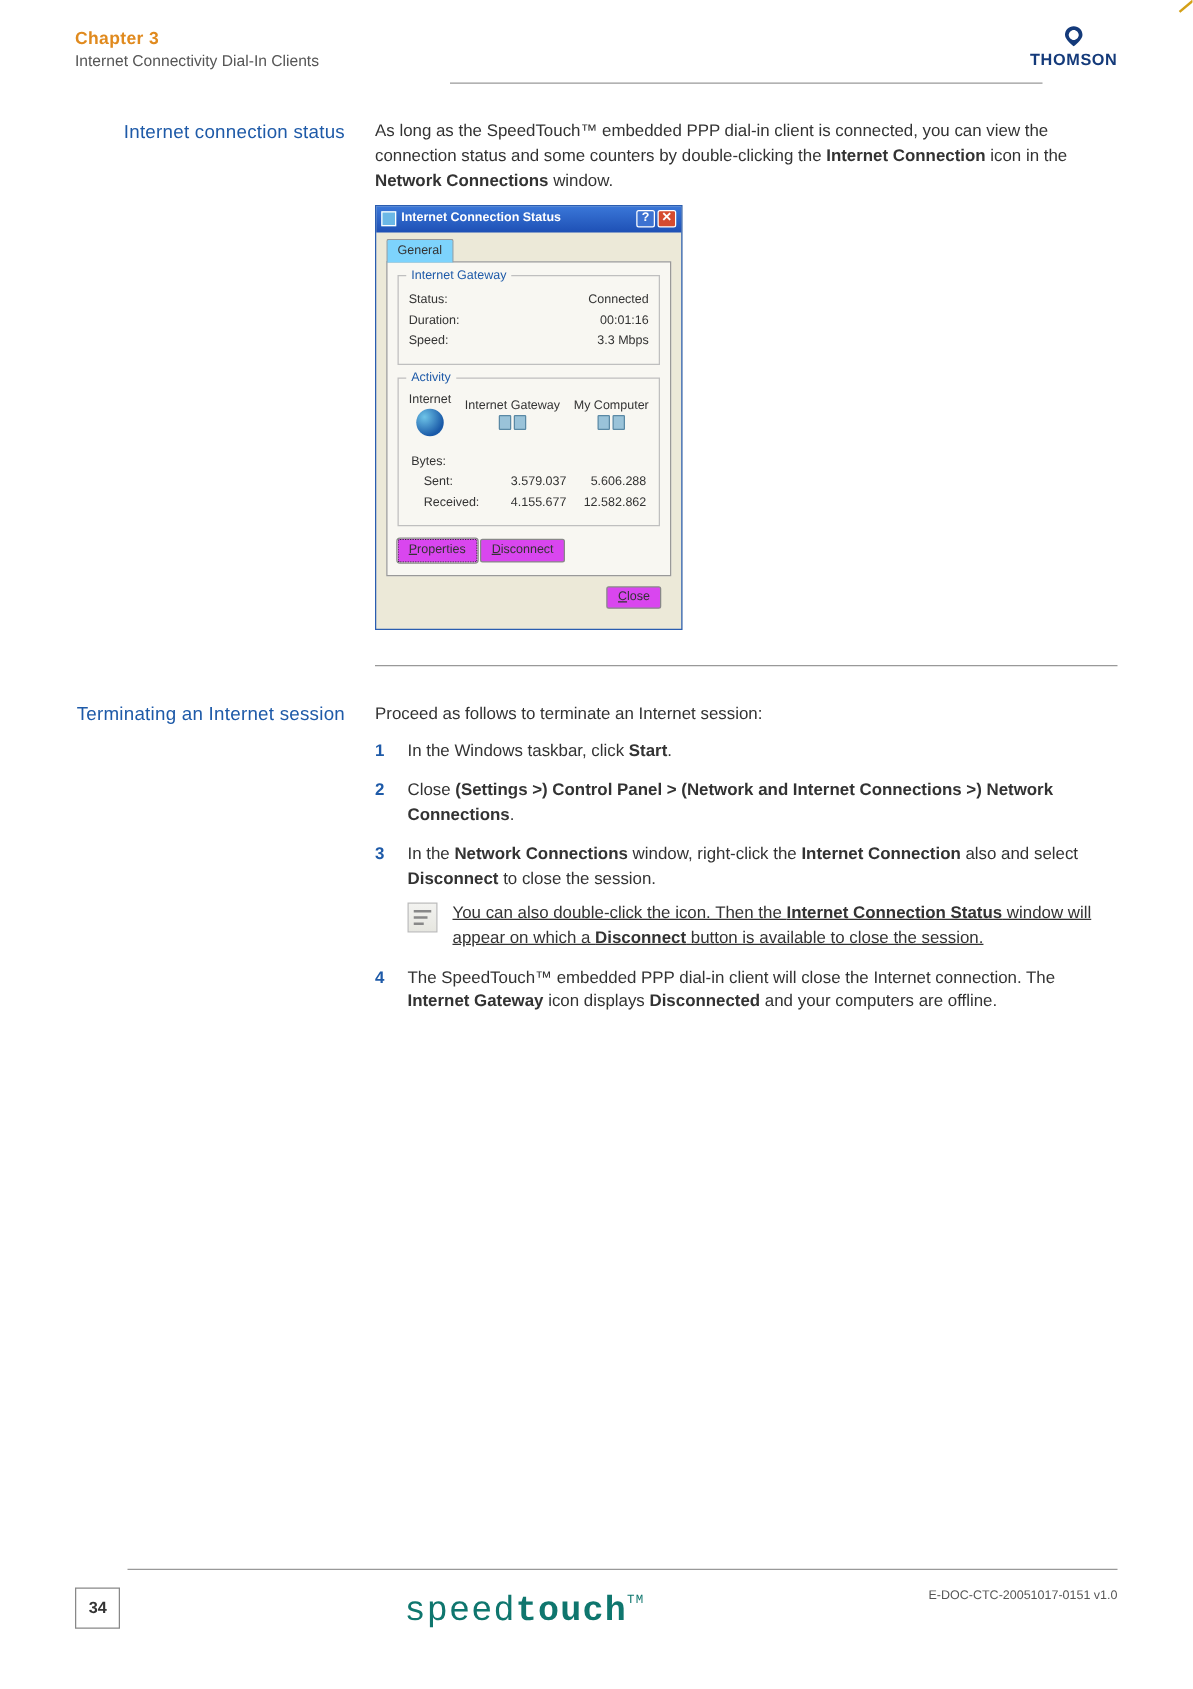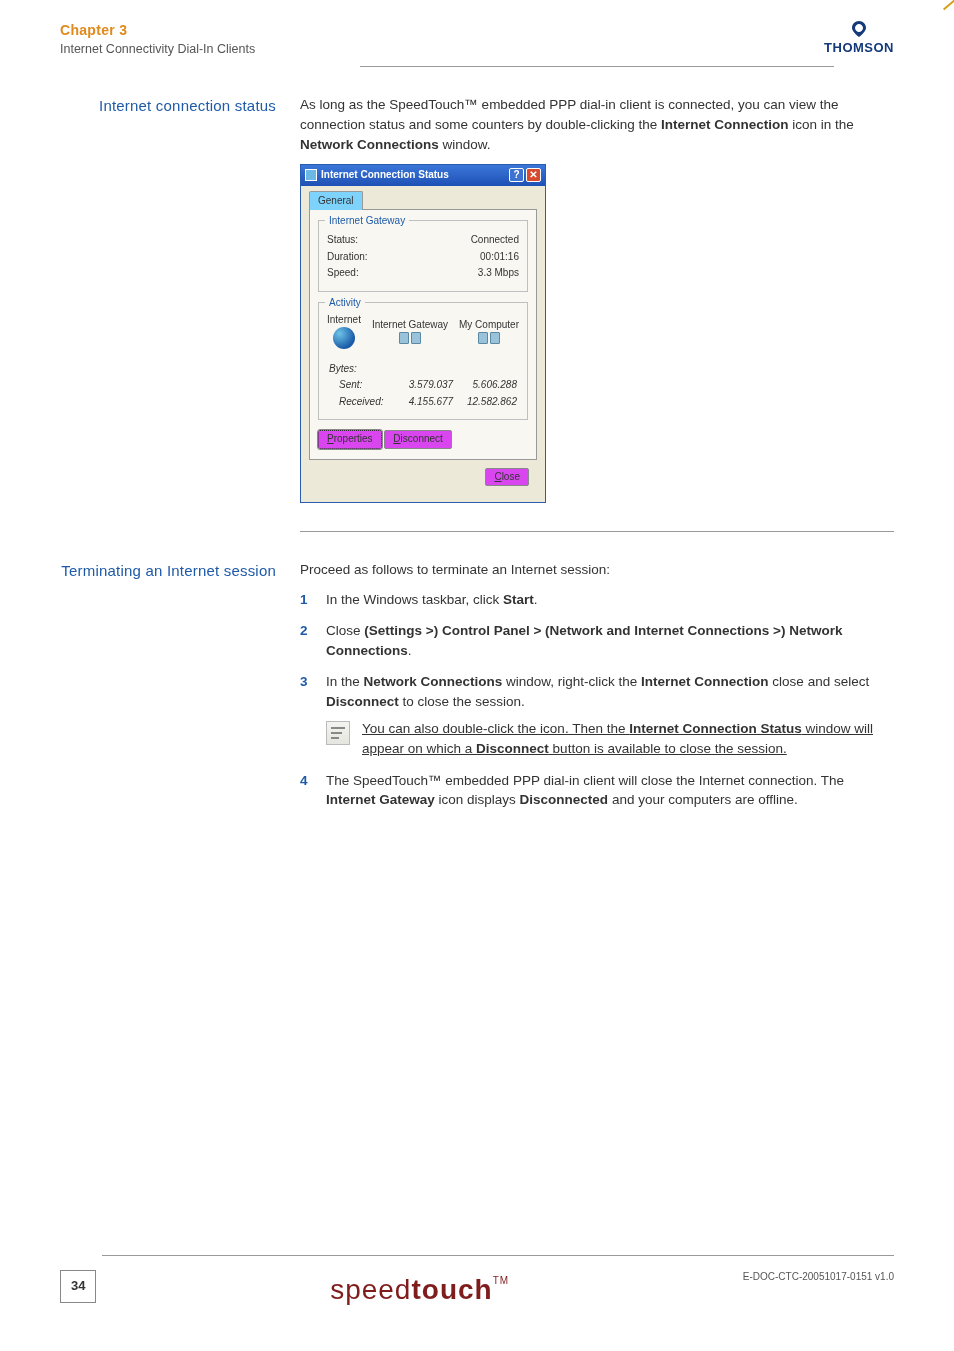--- a/index.html
+++ b/index.html
@@ -155,21 +155,21 @@
     border-radius:50%;
   }
   .pcs {
     display:inline-flex; gap:2px;
   }
   .pcs span{
     width:10px; height:12px; background:#9ac3d9; border:1px solid #5a89a5;
     border-radius:1px;
   }
   .bytes-table { width:100%; margin-top:6px; }
-  .bytes-table td { padding:0 0;font-style:italic; }
+  .bytes-table td { padding:0 0; }
   .bytes-table .r { text-align:right; }
   .dlg-btn {
     display:inline-block; padding: 1px 8px;
     border:1px solid #888; background:#d946ef;
     font-size:10px; border-radius:2px;
     text-decoration: none; color:#333;
   }
   .dlg-btn.focus { border:1px dotted #333; outline:1px solid #888;}
   .underline-first::first-letter { text-decoration: underline; }
   .dlg-footer { text-align:right; padding: 8px 8px 8px 8px;}
@@ -182,22 +182,22 @@
   .footer-line {
     border:none; border-top:1px solid #999; margin-bottom:14px;
     margin-left: 42px;
   }
   .footer-row { display:flex; align-items:flex-start; justify-content:space-between;}
   .page-num {
     border:1px solid #888; padding: 6px 10px; font-weight:bold;
     font-size: 13px;
   }
   .product {
-    font-family: Liberation Sans, sans-serif;
-    font-size: 28px; color: #7f1d1d; letter-spacing:1px;
+    font-family: Liberation Mono, monospace;
+    font-size: 28px; color: #0f766e; letter-spacing:1px;
     position:relative;
   }
   .product .thin { font-weight:300;}
   .product .bold { font-weight:700;}
   .product .tm { font-size:10px; vertical-align: top; position:relative; top:4px;}
   .docid { font-size:10px; color:#555;}
 </style>
 </head>
 <body>
 
@@ -321,21 +321,21 @@
         </li>
         <li>
           <span class="num">2</span>
           <span class="txt">
             <span>Close </span><b>(Settings &gt;) Control Panel &gt; (Network and Internet Connections &gt;) Network Connections</b><span>.</span>
           </span>
         </li>
         <li>
           <span class="num">3</span>
           <span class="txt">
-            <span>In the </span><b>Network Connections</b><span> window, right-click the </span><b>Internet Connection</b><span> close and select </span><b>Disconnect</b><span> to close the session.</span>
+            <span>In the </span><b>Network Connections</b><span> window, right-click the </span><b>Internet Connection</b><span> also and select </span><b>Disconnect</b><span> to close the session.</span>
             <div class="note">
               <div class="note-icon">
                 <div class="lines">
                     <span></span>
                     <span></span>
                     <span></span>
                   </div>
                 <div class="pen"></div>
               </div>
               <div>

